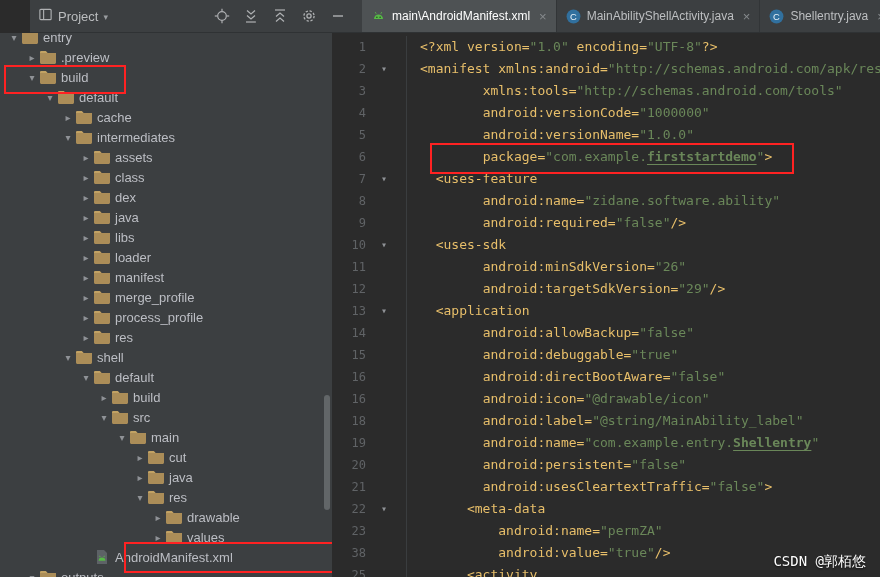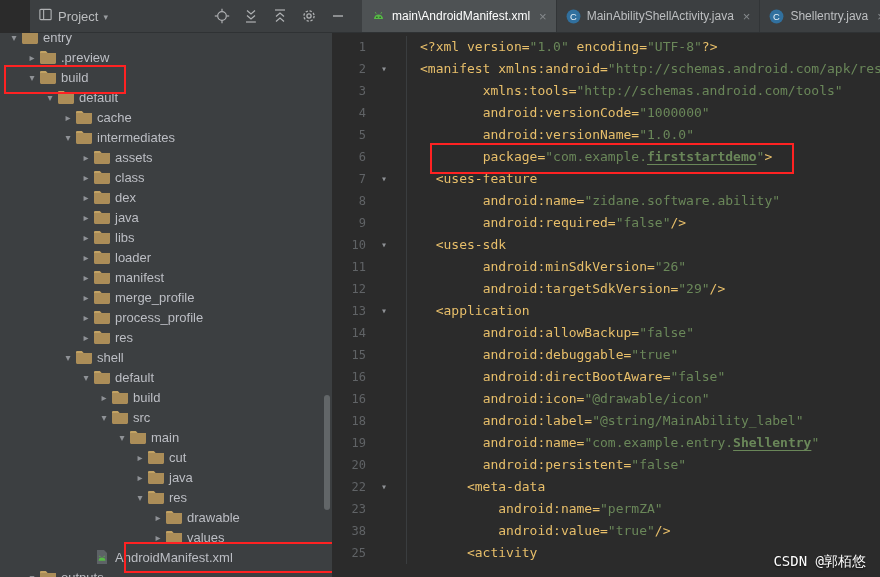--- a/index.html
+++ b/index.html
@@ -451,20 +451,21 @@
         <div class="cl"><span class="ln">11</span><span class="fold"></span><span class="codetext">        <span class="seg-attr">android:minSdkVersion=</span><span class="seg-str">"26"</span></span></div>
         <div class="cl"><span class="ln">12</span><span class="fold"></span><span class="codetext">        <span class="seg-attr">android:targetSdkVersion=</span><span class="seg-str">"29"</span><span class="seg-tag">/&gt;</span></span></div>
         <div class="cl"><span class="ln">13</span><span class="fold">▾</span><span class="codetext">  <span class="seg-tag">&lt;application</span></span></div>
         <div class="cl"><span class="ln">14</span><span class="fold"></span><span class="codetext">        <span class="seg-attr">android:allowBackup=</span><span class="seg-str">"false"</span></span></div>
         <div class="cl"><span class="ln">15</span><span class="fold"></span><span class="codetext">        <span class="seg-attr">android:debuggable=</span><span class="seg-str">"true"</span></span></div>
         <div class="cl"><span class="ln">16</span><span class="fold"></span><span class="codetext">        <span class="seg-attr">android:directBootAware=</span><span class="seg-str">"false"</span></span></div>
         <div class="cl"><span class="ln">16</span><span class="fold"></span><span class="codetext">        <span class="seg-attr">android:icon=</span><span class="seg-str">"@drawable/icon"</span></span></div>
         <div class="cl"><span class="ln">18</span><span class="fold"></span><span class="codetext">        <span class="seg-attr">android:label=</span><span class="seg-str">"@string/MainAbility_label"</span></span></div>
         <div class="cl"><span class="ln">19</span><span class="fold"></span><span class="codetext">        <span class="seg-attr">android:name=</span><span class="seg-str">"com.example.entry.</span><span class="seg-stru">Shellentry</span><span class="seg-str">"</span></span></div>
         <div class="cl"><span class="ln">20</span><span class="fold"></span><span class="codetext">        <span class="seg-attr">android:persistent=</span><span class="seg-str">"false"</span></span></div>
+        <div class="cl"><span class="ln">21</span><span class="fold"></span><span class="codetext">        <span class="seg-attr">android:usesCleartextTraffic=</span><span class="seg-str">"false"</span><span class="seg-tag">&gt;</span></span></div>
         <div class="cl"><span class="ln">22</span><span class="fold">▾</span><span class="codetext">      <span class="seg-tag">&lt;meta-data</span></span></div>
         <div class="cl"><span class="ln">23</span><span class="fold"></span><span class="codetext">          <span class="seg-attr">android:name=</span><span class="seg-str">"permZA"</span></span></div>
         <div class="cl"><span class="ln">38</span><span class="fold"></span><span class="codetext">          <span class="seg-attr">android:value=</span><span class="seg-str">"true"</span><span class="seg-tag">/&gt;</span></span></div>
         <div class="cl"><span class="ln">25</span><span class="fold"></span><span class="codetext">      <span class="seg-tag">&lt;activity</span></span></div>
       </div>
     <div class="redbox box-package"></div>
     <div class="watermark">CSDN @郭栢悠</div>
   </div>
 
 </div>

